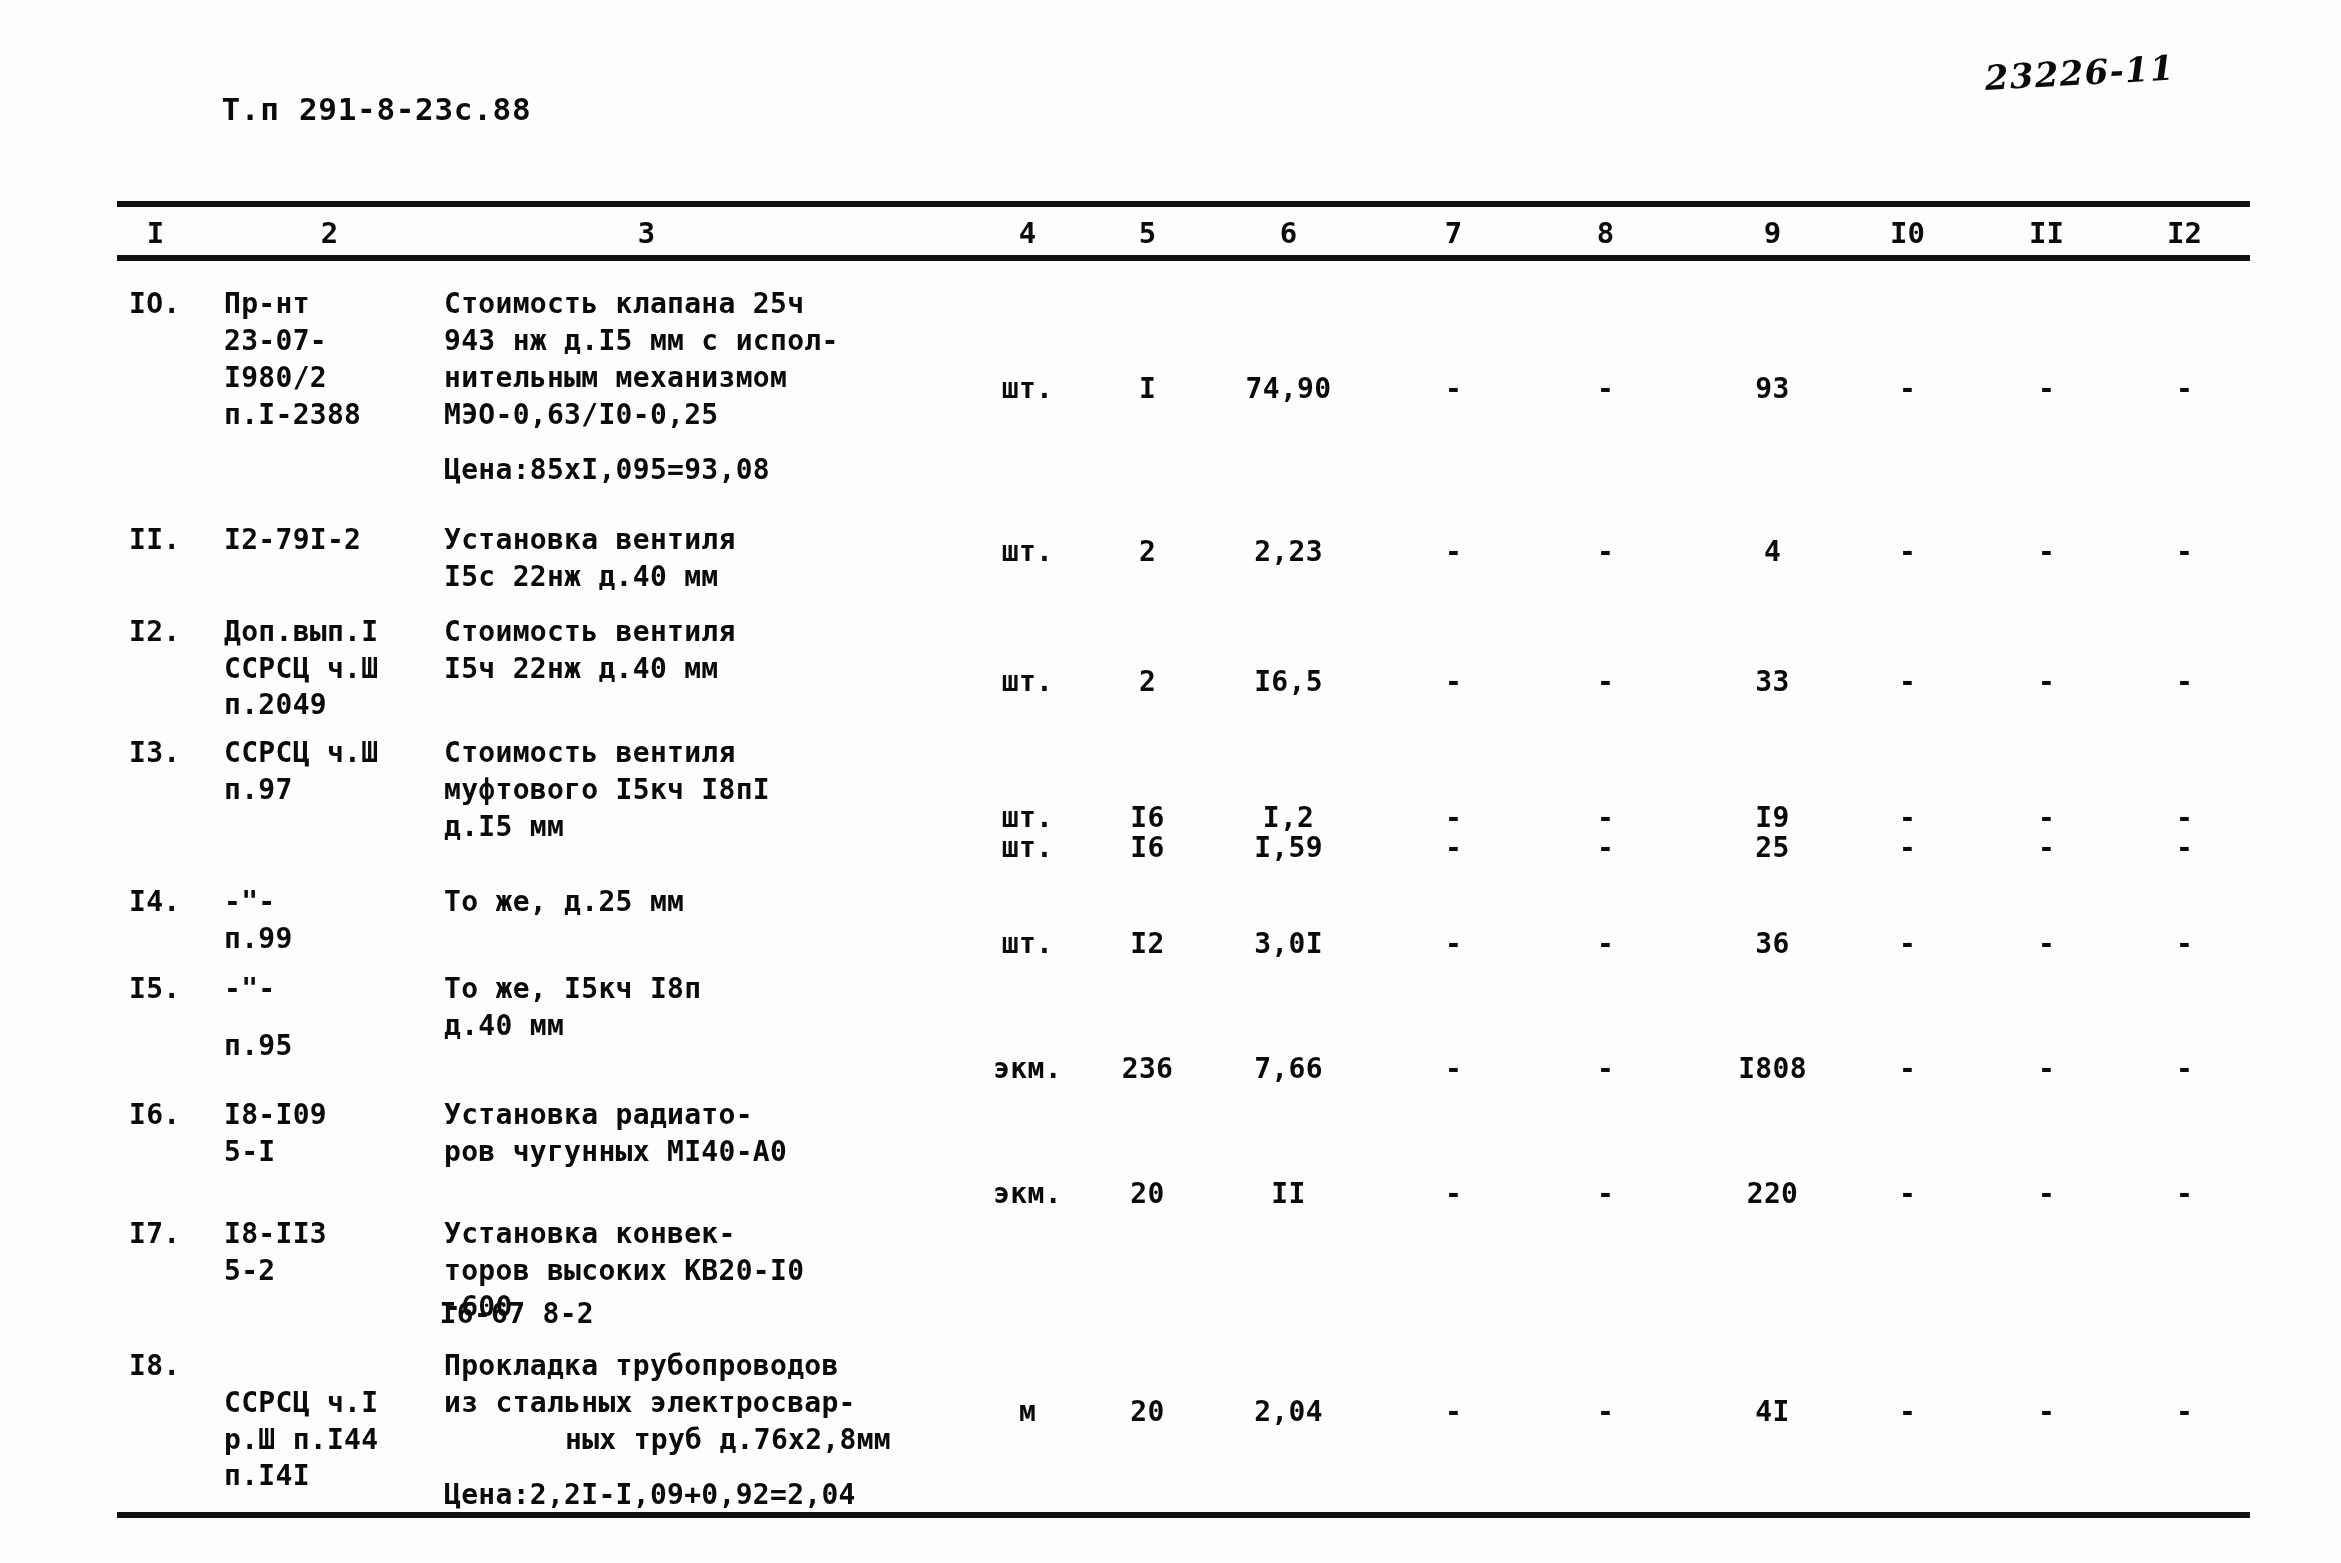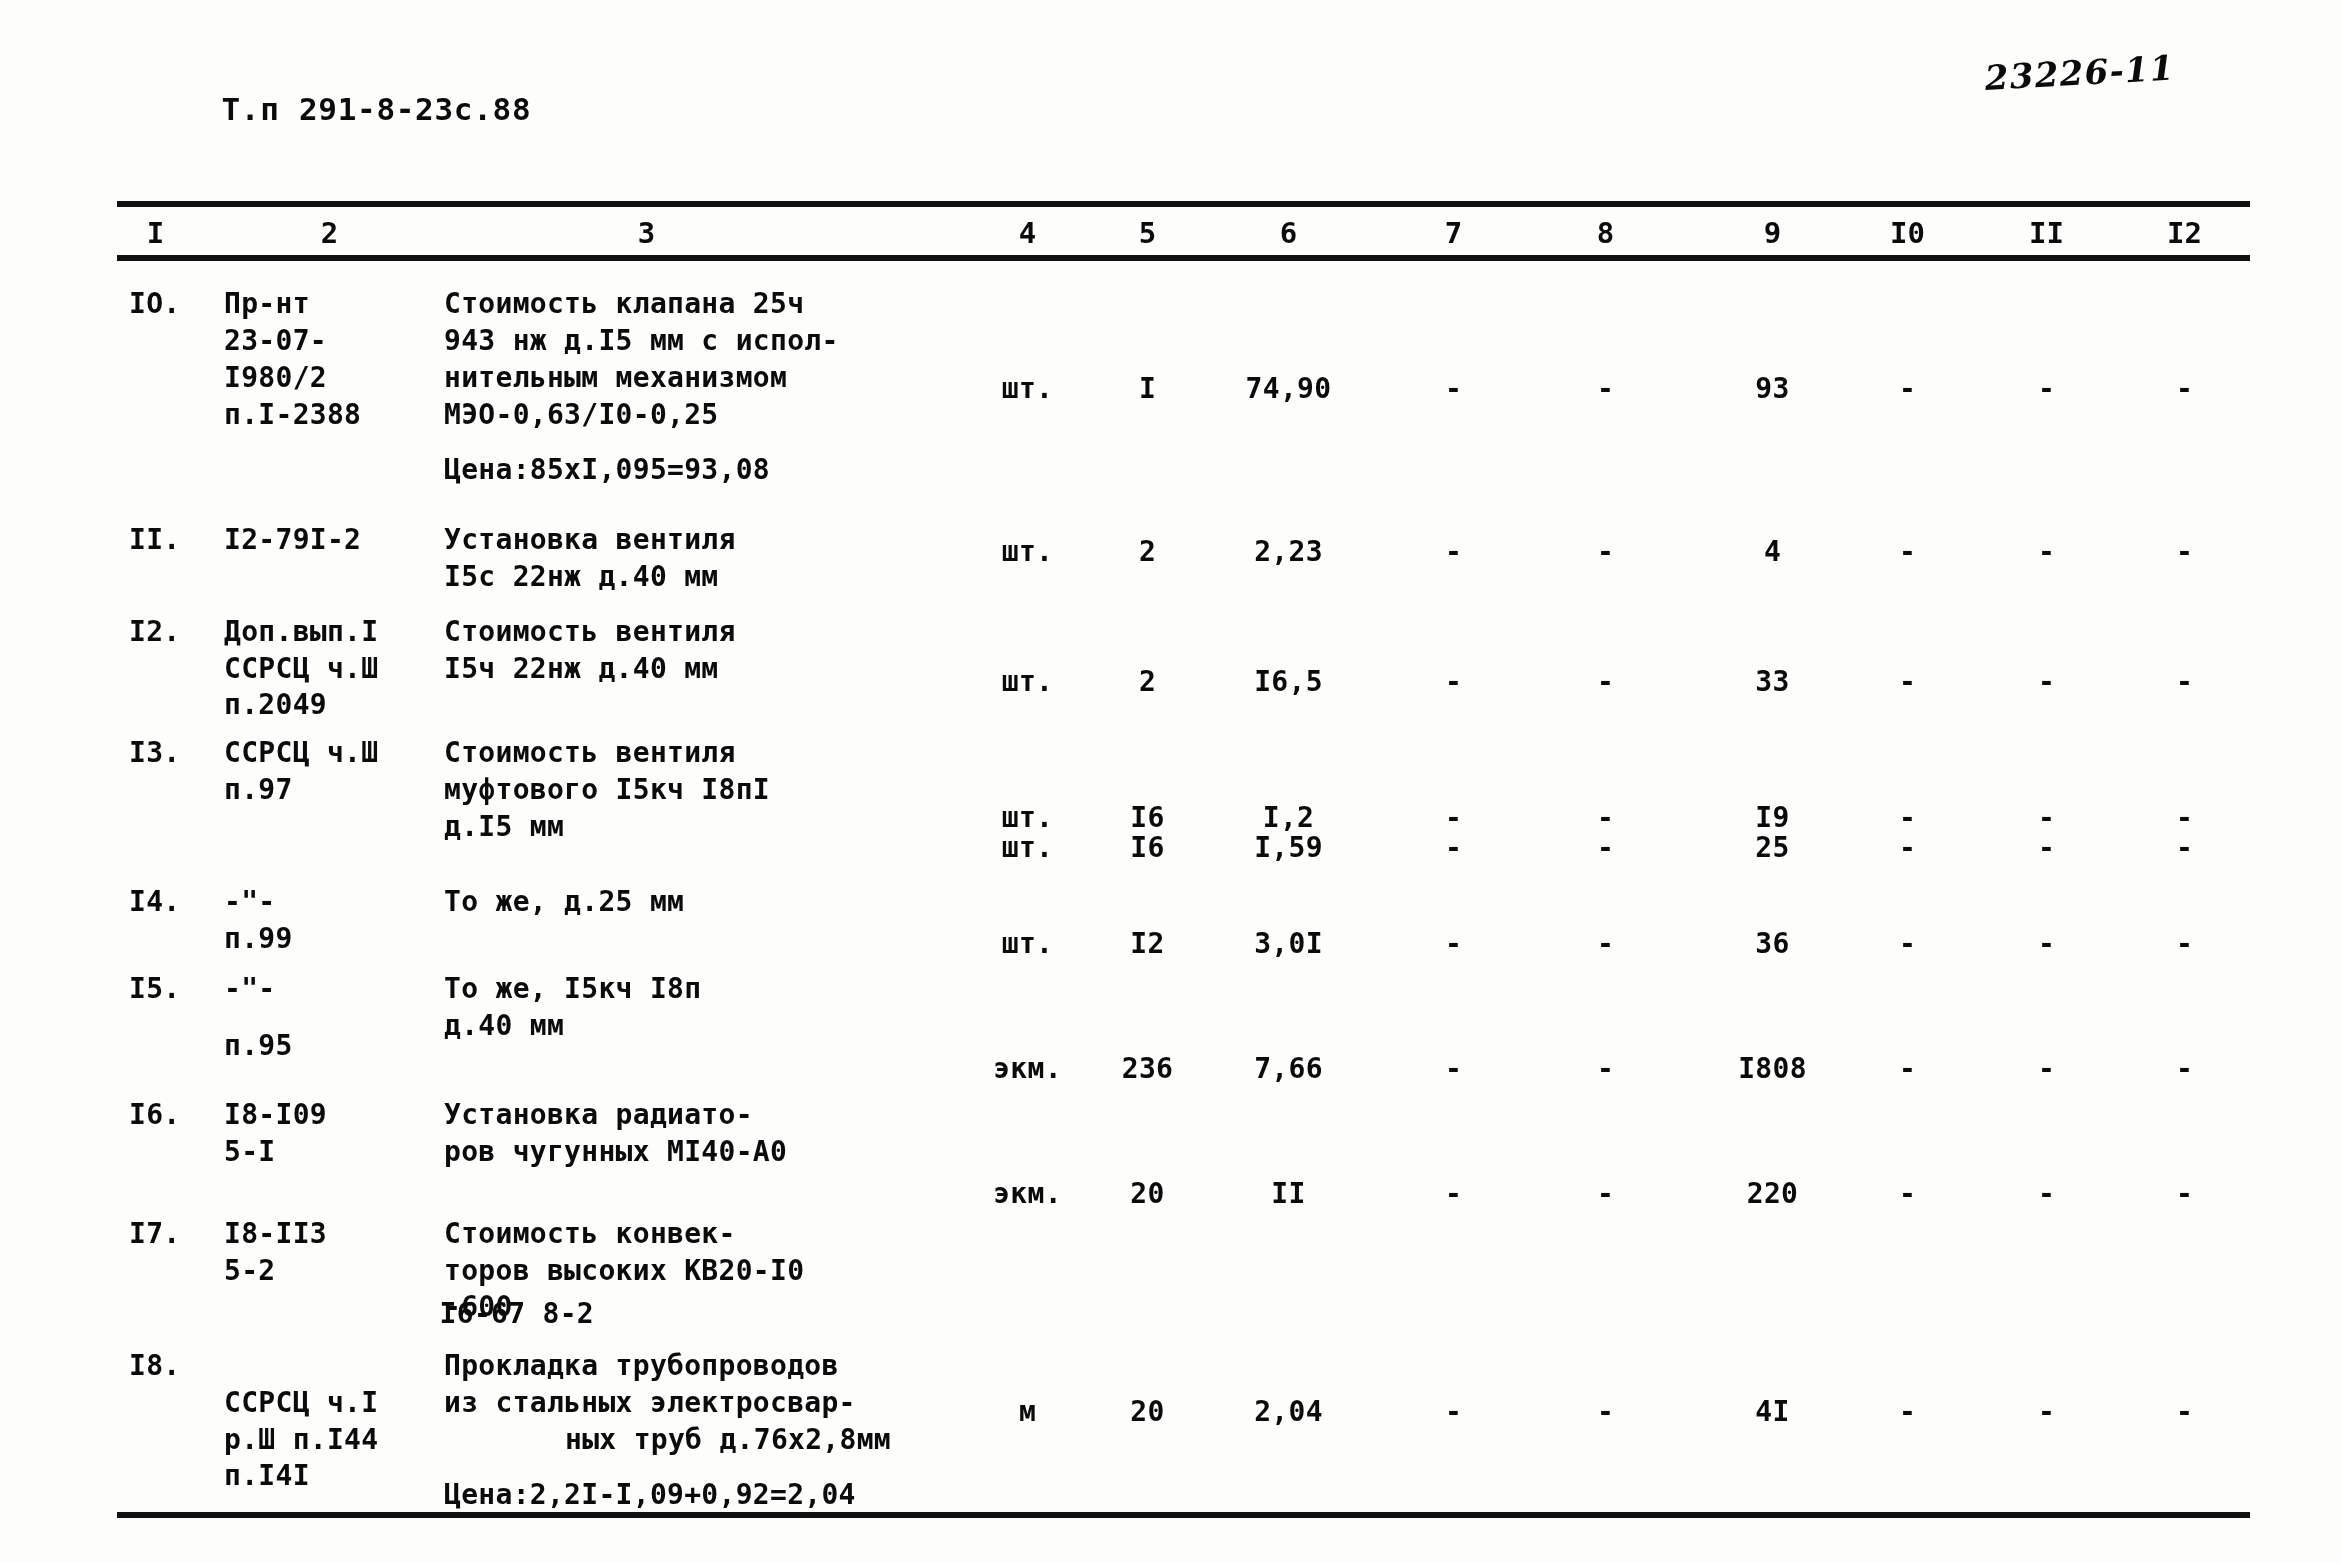--- a/index.html
+++ b/index.html
@@ -232,21 +232,21 @@
       <div class="cell num" style="left: 1216px; width: 145px; text-align: center; top: 1050px;">7,66</div>
       <div class="cell num" style="left: 1381px; width: 145px; text-align: center; top: 1050px;">-</div>
       <div class="cell num" style="left: 1533px; width: 145px; text-align: center; top: 1050px;">-</div>
       <div class="cell num" style="left: 1700px; width: 145px; text-align: center; top: 1050px;">I808</div>
       <div class="cell num" style="left: 1835px; width: 145px; text-align: center; top: 1050px;">-</div>
       <div class="cell num" style="left: 1974px; width: 145px; text-align: center; top: 1050px;">-</div>
       <div class="cell num" style="left: 2112px; width: 145px; text-align: center; top: 1050px;">-</div>
       <div class="cell c1" style="left: 129px; width: 79px; text-align: left; top: 1215px;">I7.</div>
       <div class="cell c2" style="left: 224px; width: 370px; text-align: left; top: 1215px;">I8-II3</div>
       <div class="cell c2" style="left: 224px; width: 370px; text-align: left; top: 1252px;">5-2</div>
-      <div class="cell c3" style="left: 444px; width: 568px; text-align: left; top: 1215px;">Стоимость конвек-</div>
+      <div class="cell c3" style="left: 444px; width: 568px; text-align: left; top: 1215px;">Установка конвек-</div>
       <div class="cell c3" style="left: 444px; width: 568px; text-align: left; top: 1252px;">торов высоких КВ20-I0</div>
       <div class="cell c3" style="left: 444px; width: 568px; text-align: left; top: 1288px;">-600</div>
       <div class="cell num" style="left: 955px; width: 145px; text-align: center; top: 1175px;">экм.</div>
       <div class="cell num" style="left: 1075px; width: 145px; text-align: center; top: 1175px;">20</div>
       <div class="cell num" style="left: 1216px; width: 145px; text-align: center; top: 1175px;">II</div>
       <div class="cell num" style="left: 1381px; width: 145px; text-align: center; top: 1175px;">-</div>
       <div class="cell num" style="left: 1533px; width: 145px; text-align: center; top: 1175px;">-</div>
       <div class="cell num" style="left: 1700px; width: 145px; text-align: center; top: 1175px;">220</div>
       <div class="cell num" style="left: 1835px; width: 145px; text-align: center; top: 1175px;">-</div>
       <div class="cell num" style="left: 1974px; width: 145px; text-align: center; top: 1175px;">-</div>

